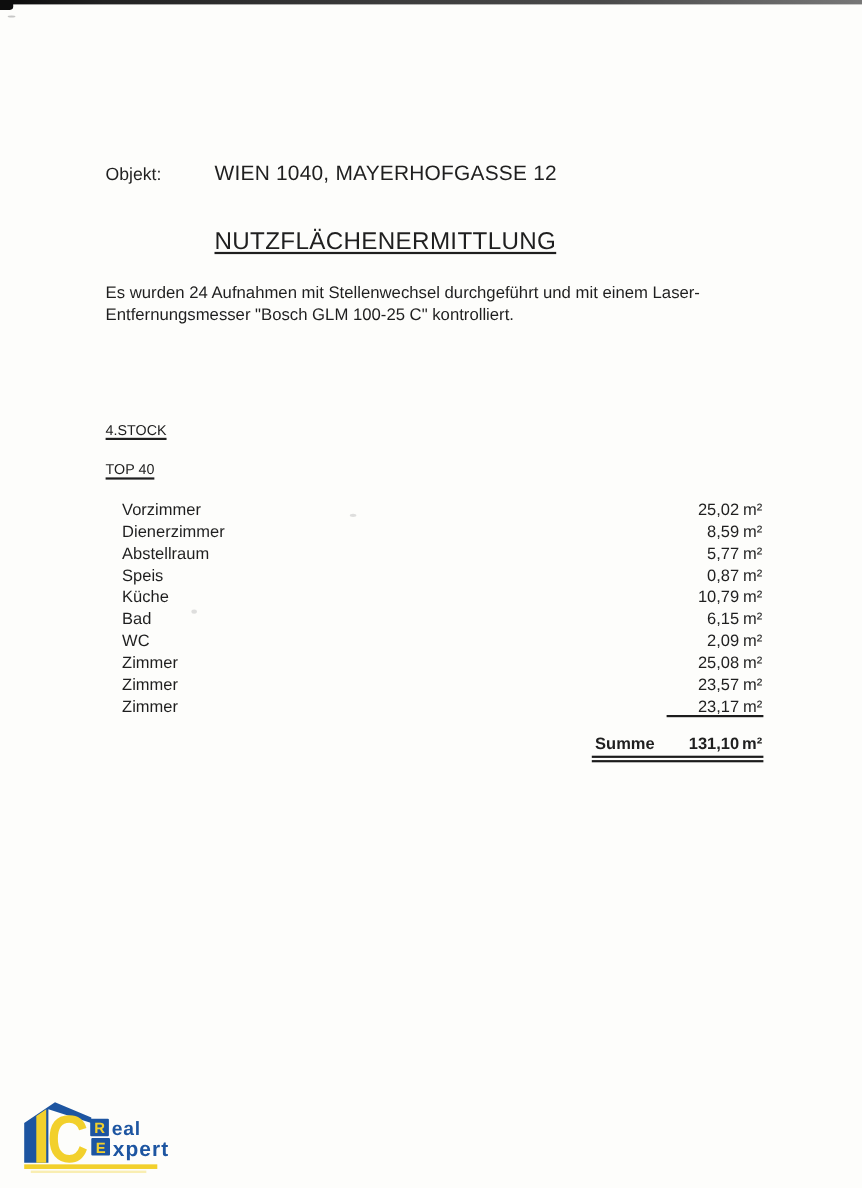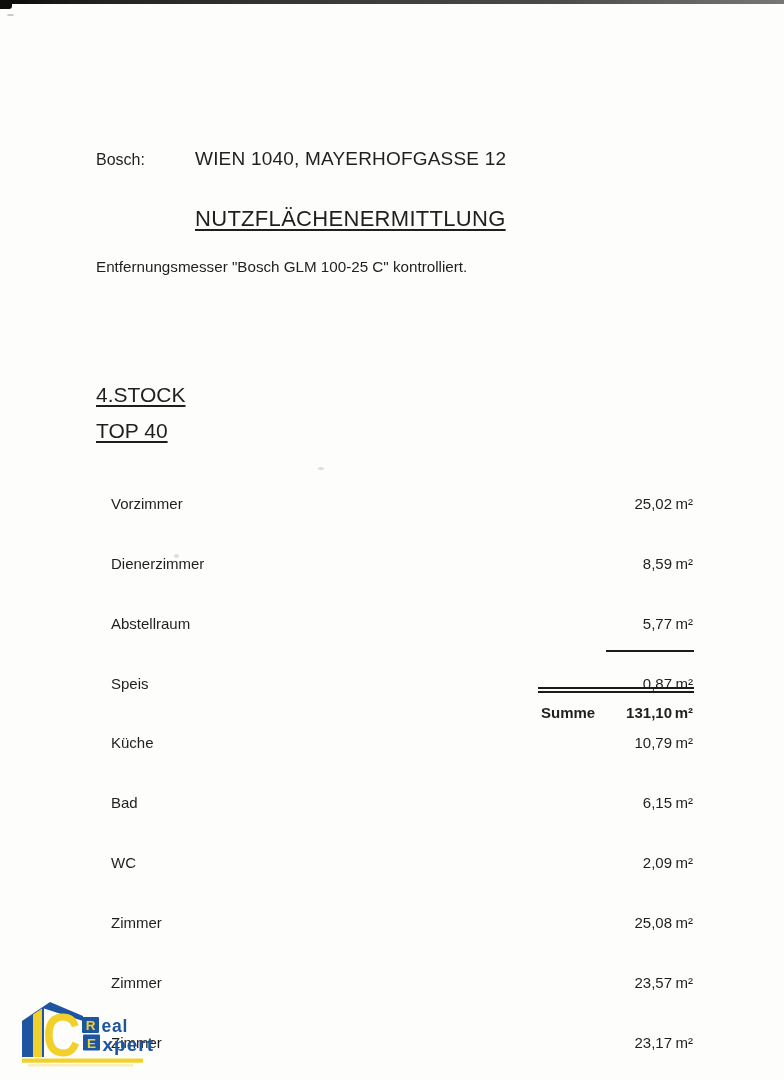--- a/index.html
+++ b/index.html
@@ -38,41 +38,41 @@
     position: absolute; left: 195px; top: 206px;
     font-size: 22px; letter-spacing: .3px;
     text-decoration: underline; text-underline-offset: 3px; text-decoration-thickness: 1.5px;
     white-space: nowrap;
   }
 
   .intro { position: absolute; left: 96px; top: 257px; font-size: 15.2px; line-height: 19.6px; }
   .intro div { white-space: nowrap; }
 
   .floor-heading, .unit-heading {
-    position: absolute; left: 96px; font-size: 21px; white-space: nowrap;
+    position: absolute; left: 96px; font-size: 13px; white-space: nowrap;
     text-decoration: underline; text-underline-offset: 3px; text-decoration-thickness: 1.5px;
   }
   .floor-heading { top: 383px; }
   .unit-heading  { top: 419px; }
 
   
   .area-table { position: absolute; left: 111px; top: 454px; width: 582px; font-size: 15px; }
-  .area-row { display: flex; align-items: baseline; height: 19.85px; line-height: 19.85px; white-space: nowrap; margin-top: 40px; }
+  .area-row { display: flex; align-items: baseline; height: 19.85px; line-height: 19.85px; white-space: nowrap; }
   .room-name { flex: 0 0 auto; }
   .room-area { margin-left: auto; text-align: center; }
   .room-unit { flex: 0 0 21px; text-align: right; }
 
   .subtotal-rule { position: absolute; left: 606px; top: 650px; width: 88px; height: 2px; background: #1c1c1c; }
 
   .total-row {
     position: absolute; left: 538px; top: 667px; width: 155px;
     display: flex; align-items: baseline; font-size: 15px; font-weight: bold;
     line-height: 19px; white-space: nowrap;
   }
-  .total-label { padding-left: 3px; margin-top: 36px; }
+  .total-label { padding-left: 3px; }
   .total-value { margin-left: auto; }
   .total-unit  { flex: 0 0 21px; text-align: right; }
   .total-rule {
     position: absolute; left: 538px; top: 687px; width: 156px; height: 6px;
     border-top: 2px solid #1b1b1b; border-bottom: 2px solid #1b1b1b;
     box-sizing: border-box;
   }
 
   .logo-wrap { position: absolute; left: 20px; top: 1001px; }
 </style>
@@ -81,27 +81,28 @@
 
 <div class="page">
 
   <div class="scan-top-edge"></div>
   <div class="scan-corner-mark"></div>
   <div class="scan-speck speck1"></div>
   <div class="scan-speck speck2"></div>
   <div class="scan-speck speck3"></div>
 
   <div class="object-row">
-    <span class="object-label">Bosch:</span>
+    <span class="object-label">Objekt:</span>
     <span class="object-value">WIEN 1040, MAYERHOFGASSE 12</span>
   </div>
 
   <div class="doc-title">NUTZFLÄCHENERMITTLUNG</div>
 
   <div class="intro">
+    <div>Es wurden 24 Aufnahmen mit Stellenwechsel durchgeführt und mit einem Laser-</div>
     <div>Entfernungsmesser "Bosch GLM 100-25 C" kontrolliert.</div>
   </div>
 
   <div class="floor-heading">4.STOCK</div>
   <div class="unit-heading">TOP 40</div>
 
   <div class="area-table">
     <div class="area-row">
       <span class="room-name">Vorzimmer</span>
       <span class="room-area">25,02</span>

